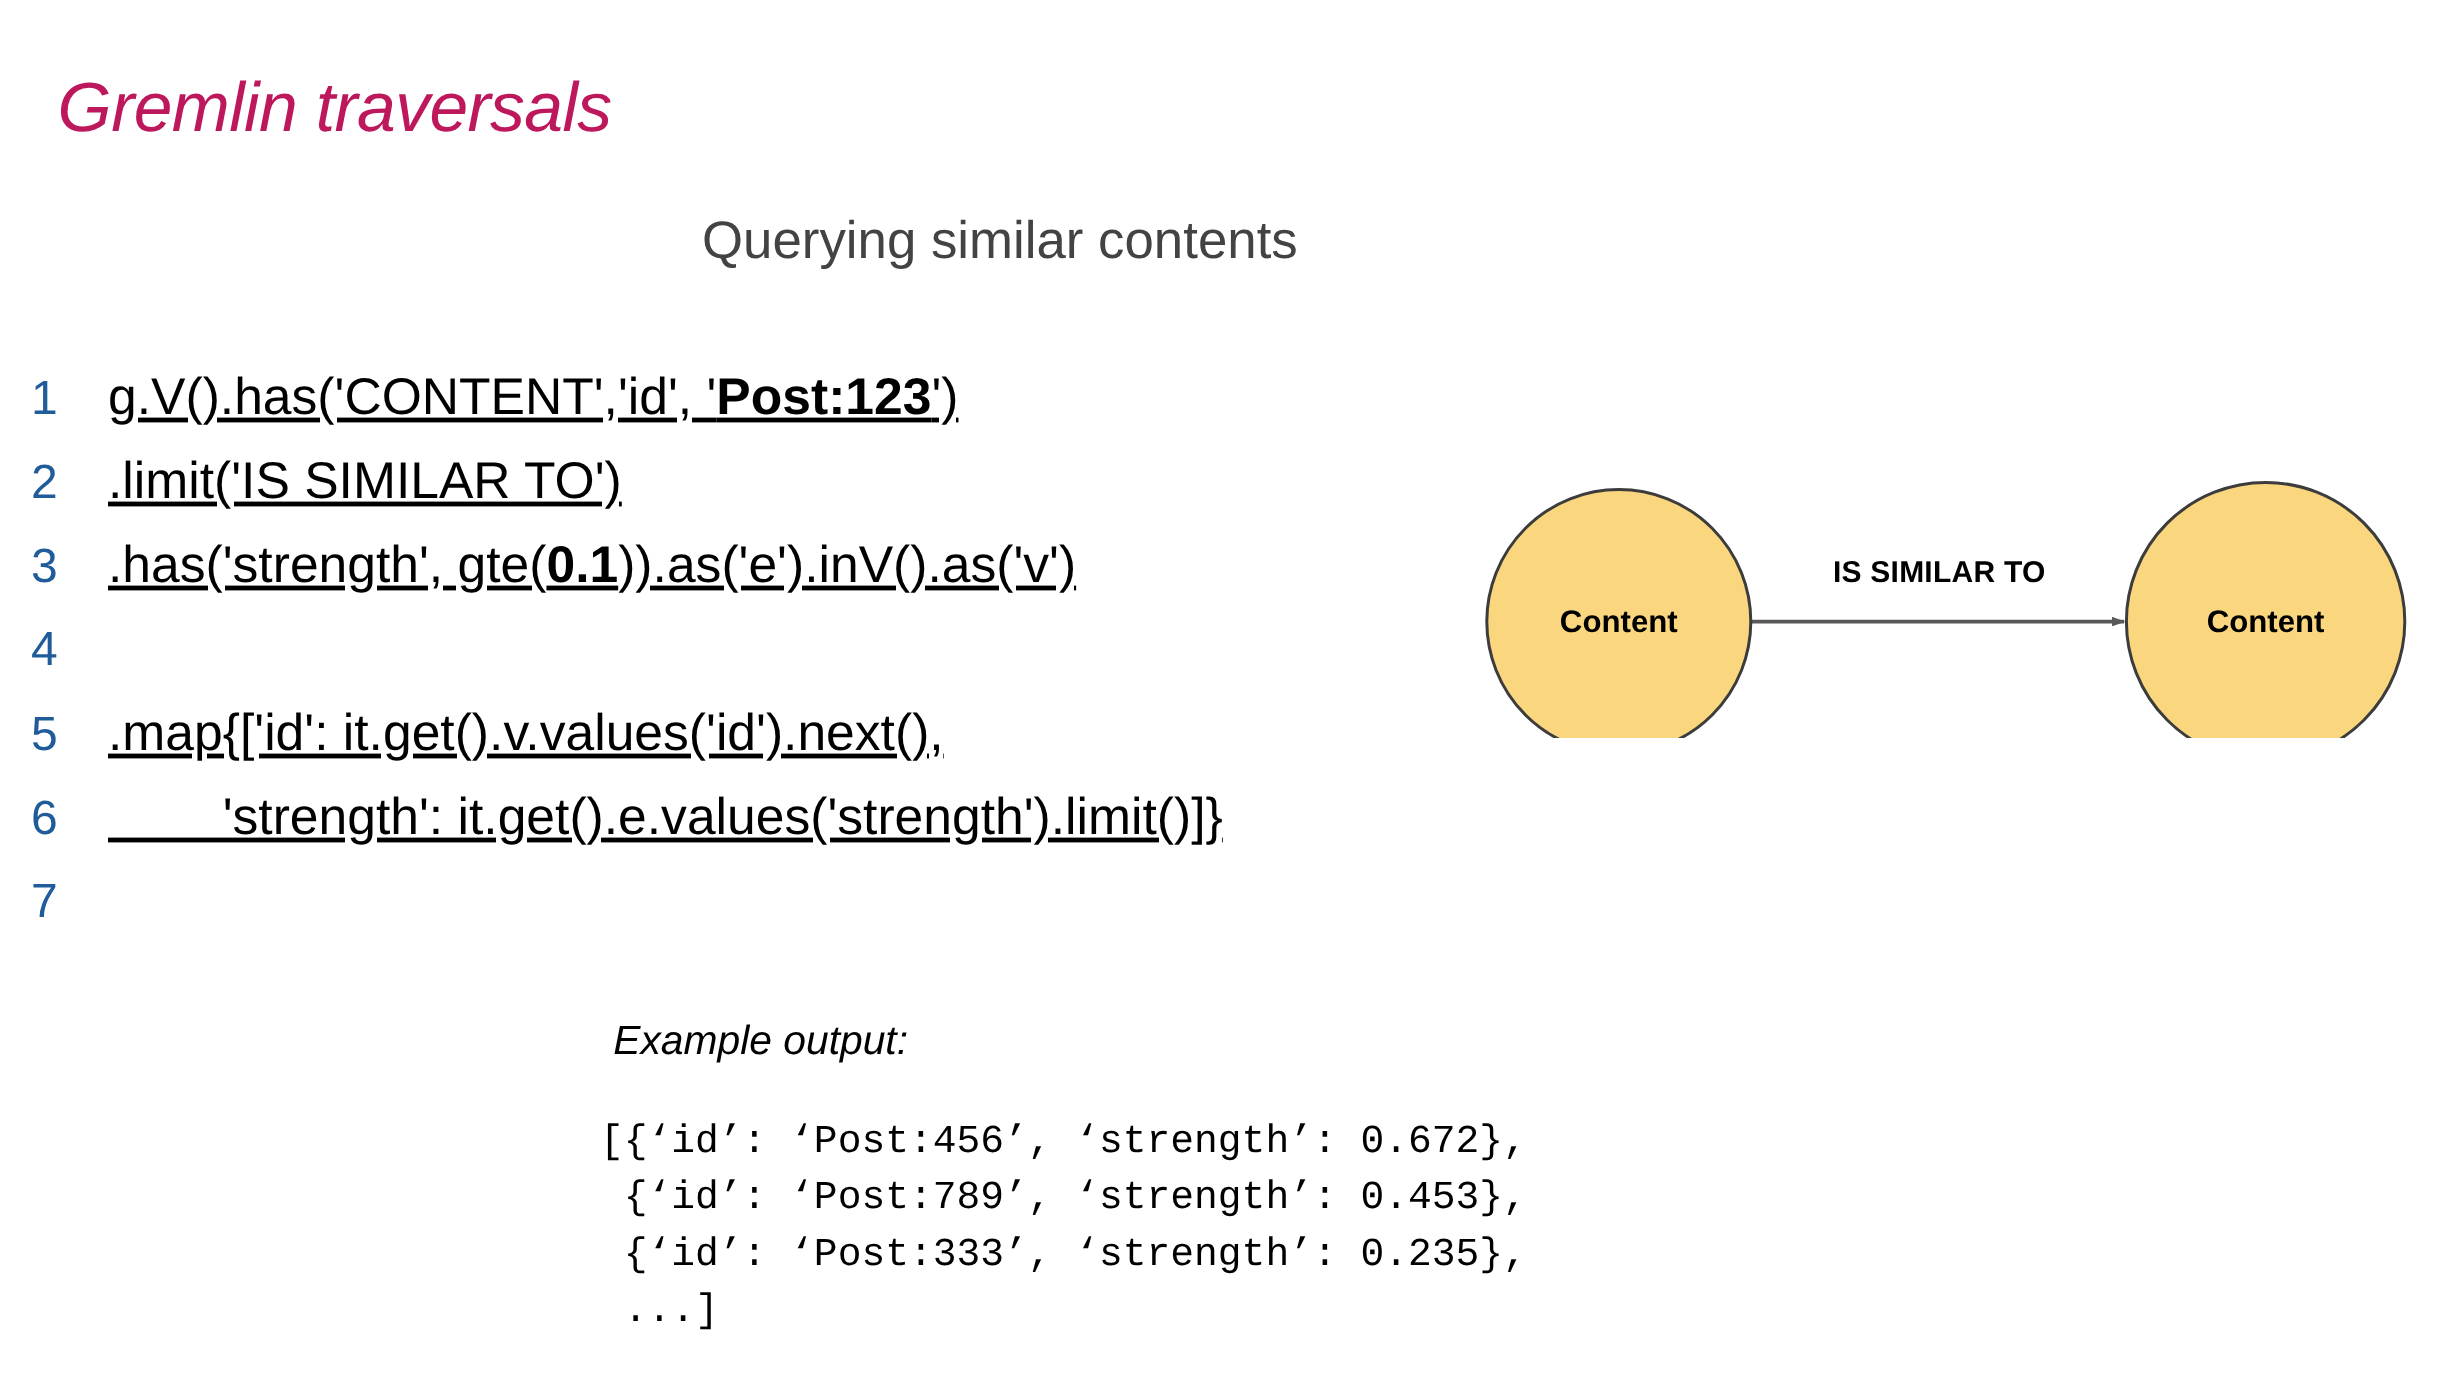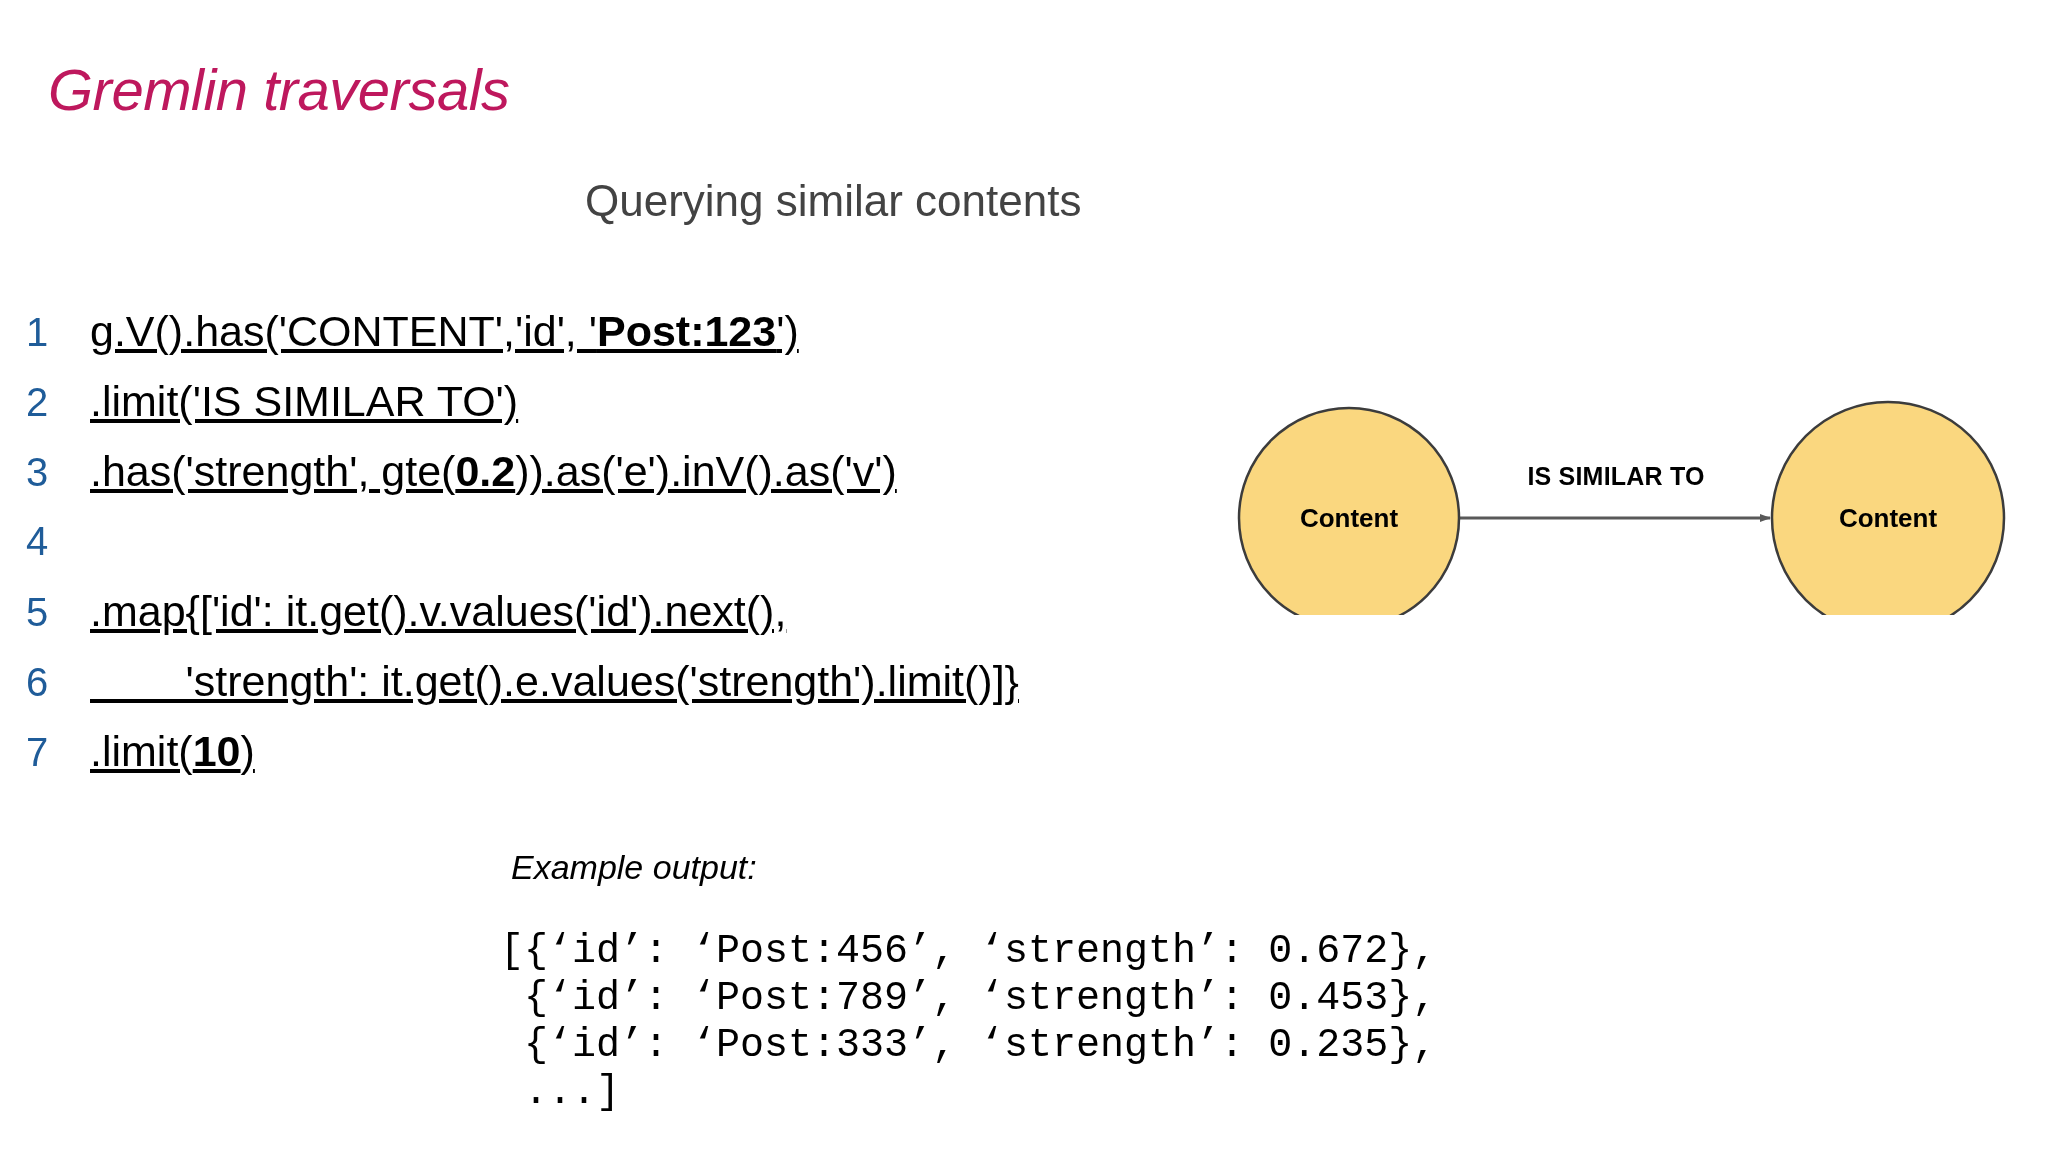--- a/index.html
+++ b/index.html
@@ -85,21 +85,21 @@
     color: #000000;
     white-space: nowrap;
     text-align: right;
   }
   .output-pre {
     position: absolute;
     left: 500px;
     top: 928px;
     margin: 0;
     font-family: "Liberation Mono", "DejaVu Sans Mono", monospace;
-    font-size: 40px;
+    font-size: 33px;
     line-height: 47px;
     color: #000000;
     white-space: pre;
   }
 
   
   .graph {
     position: absolute;
     left: 1214px;
     top: 355px;
@@ -133,36 +133,35 @@
 <div class="code-line">
       <span class="line-no">1</span>
       <span class="line-code"><span>g.V().has('CONTENT','id', '</span><b>Post:123</b><span>')</span></span>
     </div>
     <div class="code-line">
       <span class="line-no">2</span>
       <span class="line-code"><span>.limit('IS SIMILAR TO')</span></span>
     </div>
     <div class="code-line">
       <span class="line-no">3</span>
-      <span class="line-code"><span>.has('strength', gte(</span><b>0.2</b><span>)).as('e').inV().as('v')</span></span>
+      <span class="line-code"><span>.has('strength', gte(</span><b>0.1</b><span>)).as('e').inV().as('v')</span></span>
     </div>
     <div class="code-line">
       <span class="line-no">4</span>
     </div>
     <div class="code-line">
       <span class="line-no">5</span>
       <span class="line-code"><span>.map{['id': it.get().v.values('id').next(),</span></span>
     </div>
     <div class="code-line">
       <span class="line-no">6</span>
       <span class="line-code"><span>        'strength': it.get().e.values('strength').limit()]}</span></span>
     </div>
     <div class="code-line">
       <span class="line-no">7</span>
-      <span class="line-code"><span>.limit(</span><b>10</b><span>)</span></span>
     </div>
   </div>
 
 <div class="example-label">Example output:</div>
 
 <pre class="output-pre">[{‘id’: ‘Post:456’, ‘strength’: 0.672},
  {‘id’: ‘Post:789’, ‘strength’: 0.453},
  {‘id’: ‘Post:333’, ‘strength’: 0.235},
  ...]</pre>
 

